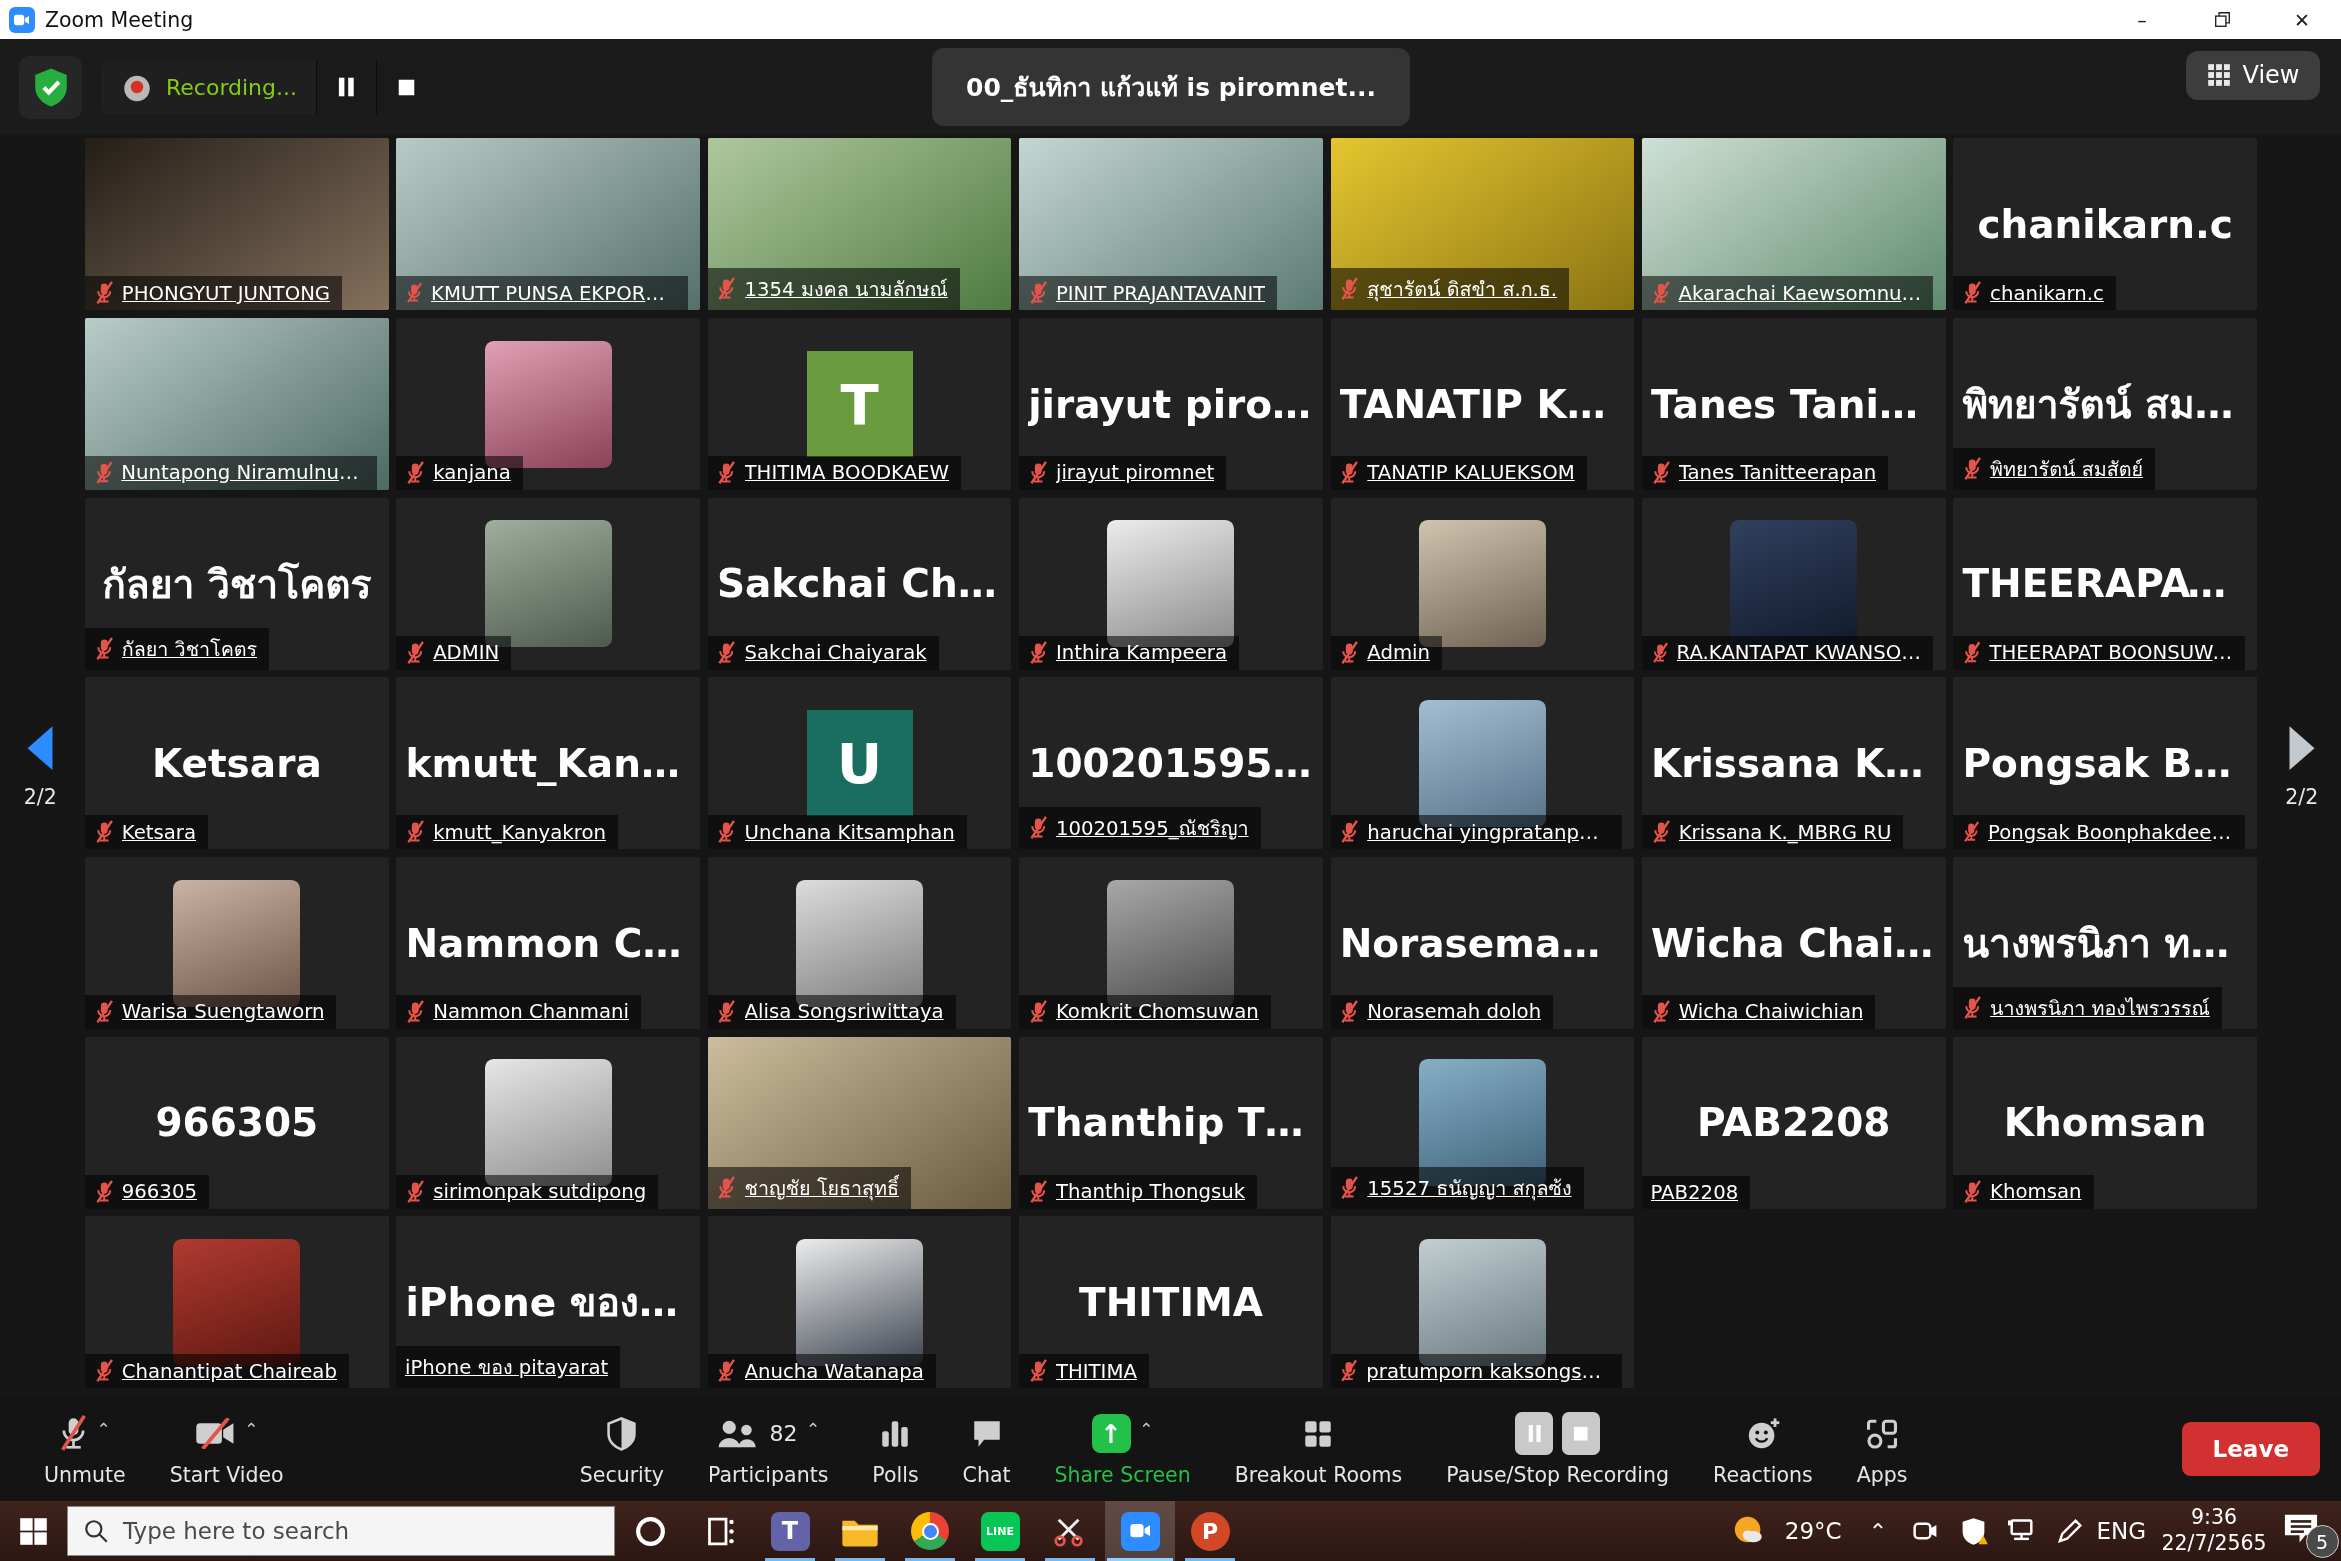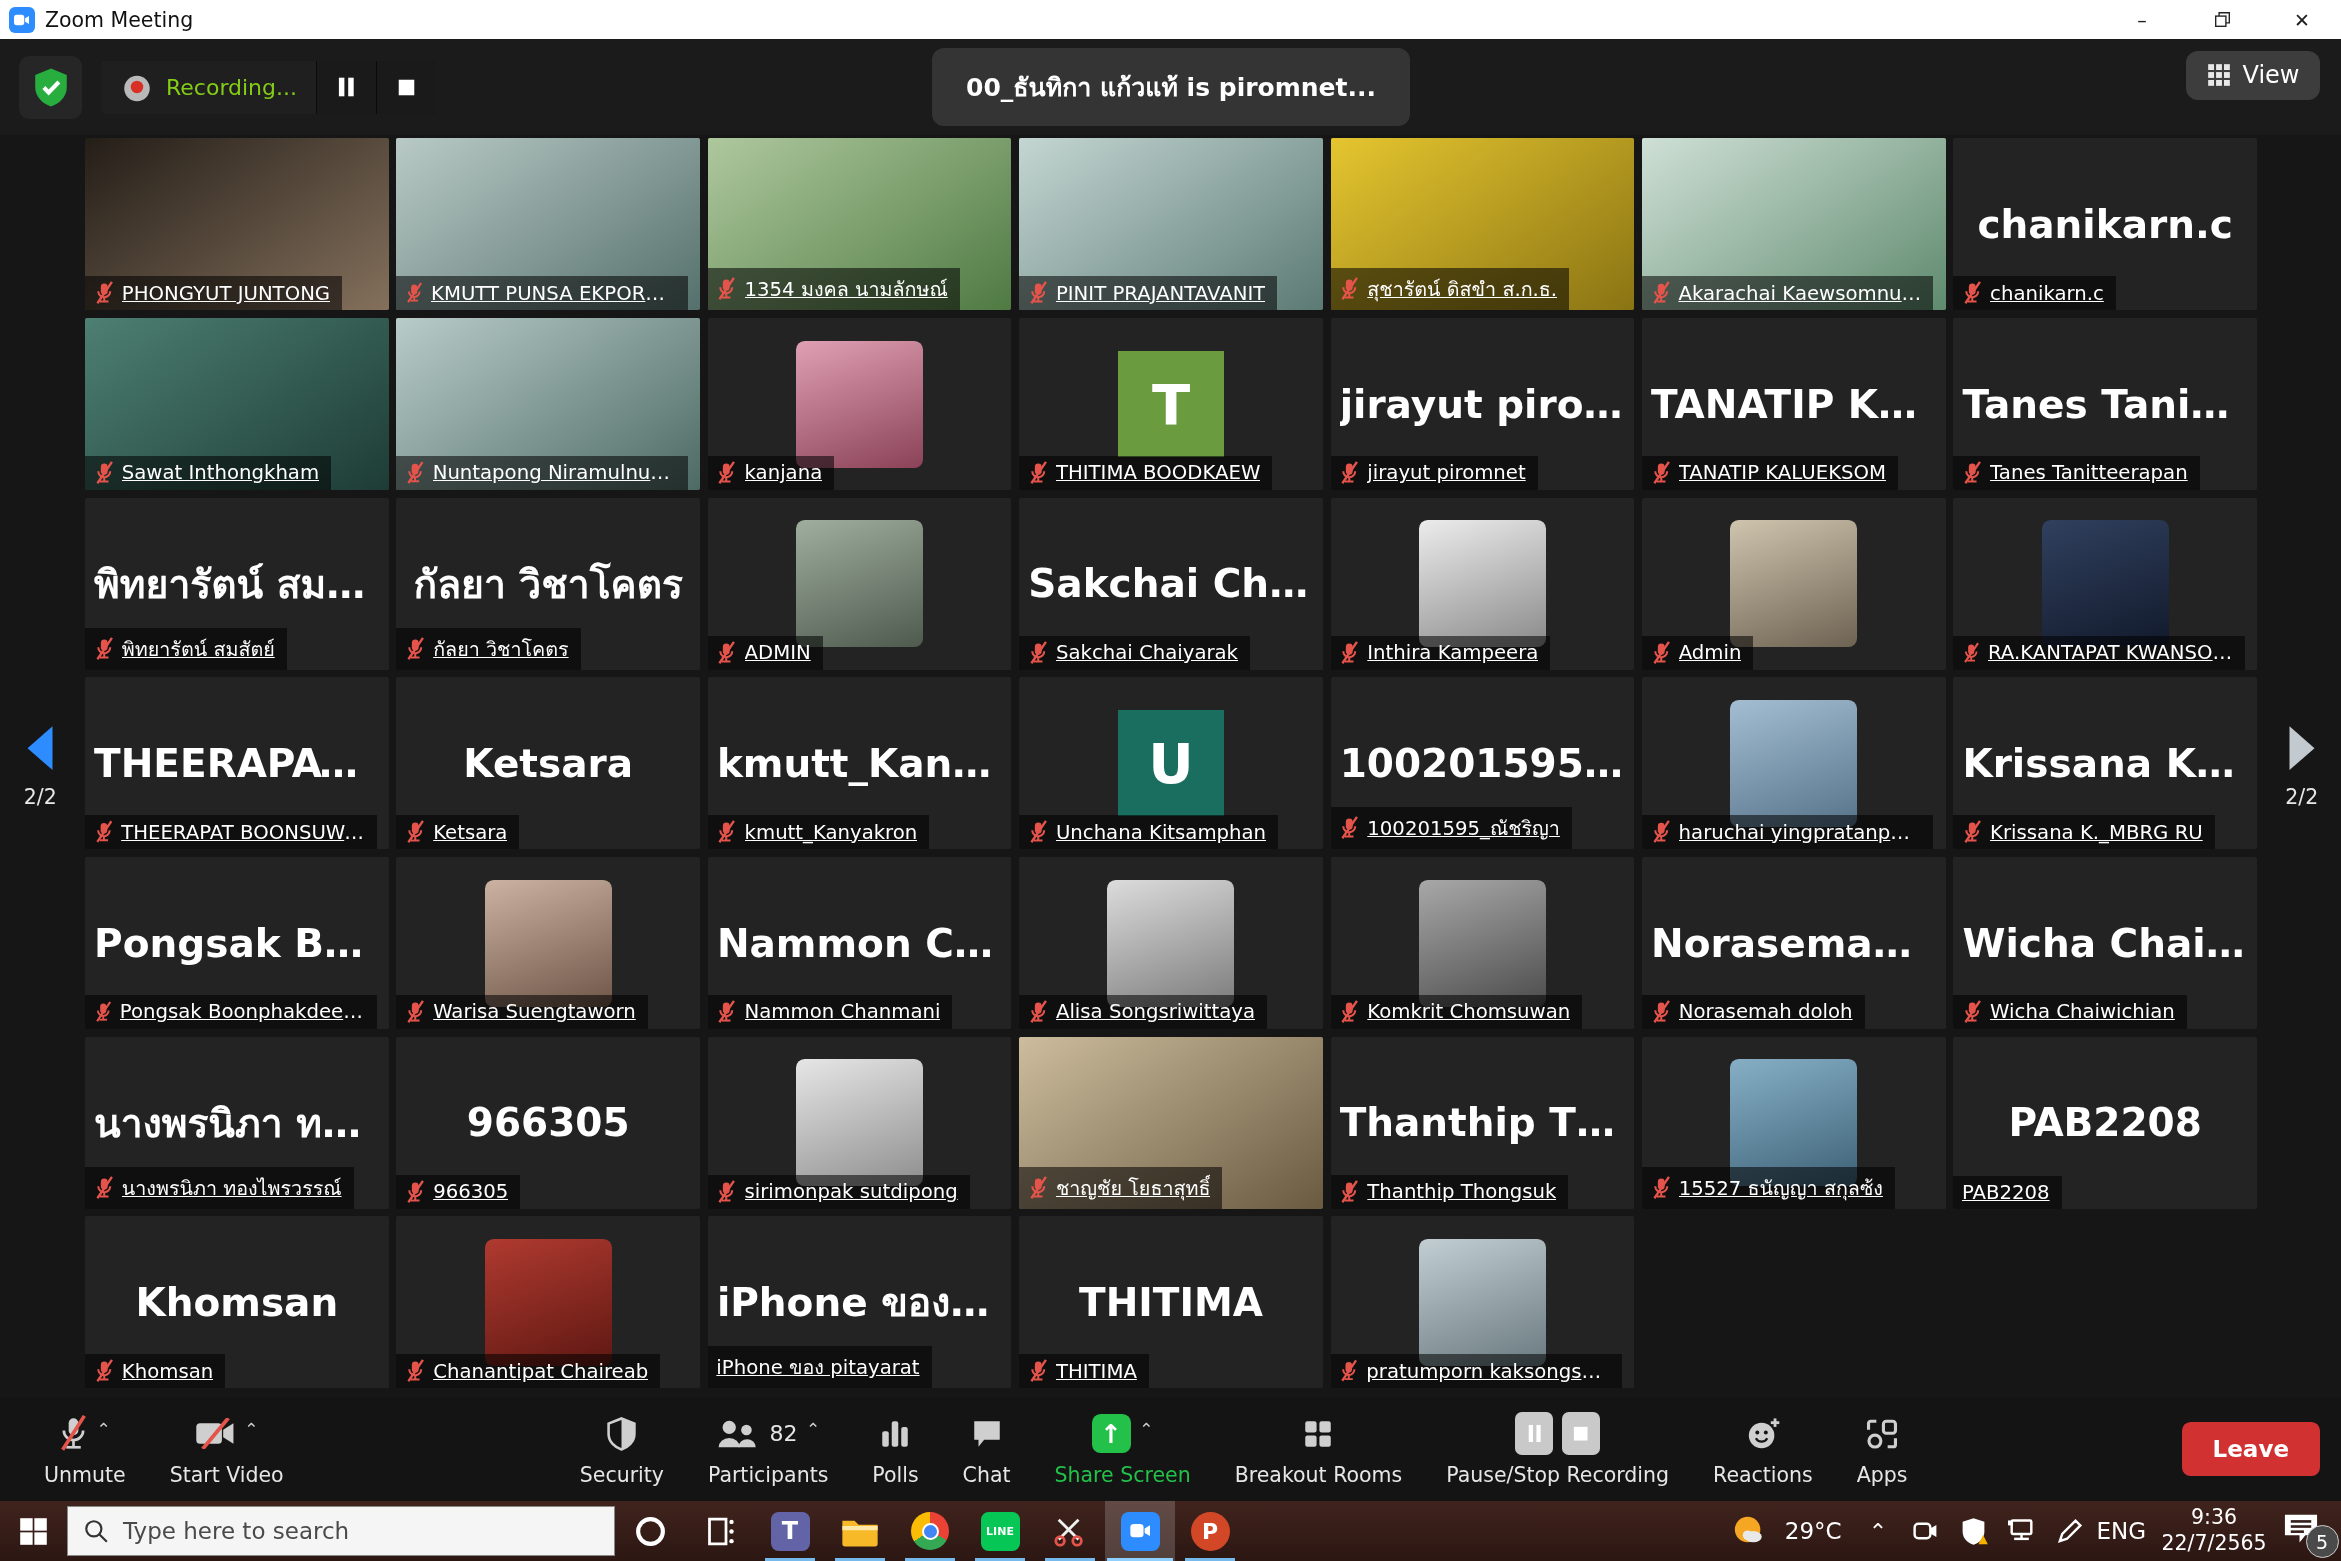--- a/index.html
+++ b/index.html
@@ -236,32 +236,20 @@
   <svg width="20.5" height="24" viewBox="0 0 24 28">
     <rect x="8" y="3" width="8" height="13" rx="4" fill="#e5544b"></rect>
     <path d="M5 12 a7 7 0 0 0 14 0" stroke="#e5544b" stroke-width="2.4" fill="none"></path>
     <line x1="12" y1="19" x2="12" y2="24" stroke="#e5544b" stroke-width="2.4"></line>
     <line x1="7" y1="24" x2="17" y2="24" stroke="#e5544b" stroke-width="2.4"></line>
     <line x1="21" y1="1" x2="4" y2="26" stroke="#e5544b" stroke-width="2.8"></line>
   </svg>
 <span>chanikarn.c</span>
         </div>
       </div>
-      <div class="tile" style="background: linear-gradient(145deg, rgb(77, 127, 114) 0%, rgb(29, 60, 53) 100%);">
-        <div class="name-tag">
-  <svg width="20.5" height="24" viewBox="0 0 24 28">
-    <rect x="8" y="3" width="8" height="13" rx="4" fill="#e5544b"></rect>
-    <path d="M5 12 a7 7 0 0 0 14 0" stroke="#e5544b" stroke-width="2.4" fill="none"></path>
-    <line x1="12" y1="19" x2="12" y2="24" stroke="#e5544b" stroke-width="2.4"></line>
-    <line x1="7" y1="24" x2="17" y2="24" stroke="#e5544b" stroke-width="2.4"></line>
-    <line x1="21" y1="1" x2="4" y2="26" stroke="#e5544b" stroke-width="2.8"></line>
-  </svg>
-<span>Sawat Inthongkham</span>
-        </div>
-      </div>
       <div class="tile" style="background: linear-gradient(145deg, rgb(184, 204, 200) 0%, rgb(78, 106, 100) 100%);">
         <div class="name-tag">
   <svg width="20.5" height="24" viewBox="0 0 24 28">
     <rect x="8" y="3" width="8" height="13" rx="4" fill="#e5544b"></rect>
     <path d="M5 12 a7 7 0 0 0 14 0" stroke="#e5544b" stroke-width="2.4" fill="none"></path>
     <line x1="12" y1="19" x2="12" y2="24" stroke="#e5544b" stroke-width="2.4"></line>
     <line x1="7" y1="24" x2="17" y2="24" stroke="#e5544b" stroke-width="2.4"></line>
     <line x1="21" y1="1" x2="4" y2="26" stroke="#e5544b" stroke-width="2.8"></line>
   </svg>
 <span>Nuntapong Niramulnurak</span>
@@ -711,20 +699,33 @@
     <line x1="7" y1="24" x2="17" y2="24" stroke="#e5544b" stroke-width="2.4"></line>
     <line x1="21" y1="1" x2="4" y2="26" stroke="#e5544b" stroke-width="2.8"></line>
   </svg>
 <span>Chanantipat Chaireab</span>
         </div>
       </div>
       <div class="tile">
         <div class="big-name">iPhone ของ pitayarat</div>
         <div class="name-tag">
           <span>iPhone ของ pitayarat</span>
+        </div>
+      </div>
+      <div class="tile">
+        <div class="avatar" style="background: linear-gradient(160deg, rgb(236, 236, 236) 0%, rgb(60, 68, 80) 100%);"></div>
+        <div class="name-tag">
+  <svg width="20.5" height="24" viewBox="0 0 24 28">
+    <rect x="8" y="3" width="8" height="13" rx="4" fill="#e5544b"></rect>
+    <path d="M5 12 a7 7 0 0 0 14 0" stroke="#e5544b" stroke-width="2.4" fill="none"></path>
+    <line x1="12" y1="19" x2="12" y2="24" stroke="#e5544b" stroke-width="2.4"></line>
+    <line x1="7" y1="24" x2="17" y2="24" stroke="#e5544b" stroke-width="2.4"></line>
+    <line x1="21" y1="1" x2="4" y2="26" stroke="#e5544b" stroke-width="2.8"></line>
+  </svg>
+<span>Anucha Watanapa</span>
         </div>
       </div>
       <div class="tile">
         <div class="big-name">THITIMA</div>
         <div class="name-tag">
   <svg width="20.5" height="24" viewBox="0 0 24 28">
     <rect x="8" y="3" width="8" height="13" rx="4" fill="#e5544b"></rect>
     <path d="M5 12 a7 7 0 0 0 14 0" stroke="#e5544b" stroke-width="2.4" fill="none"></path>
     <line x1="12" y1="19" x2="12" y2="24" stroke="#e5544b" stroke-width="2.4"></line>
     <line x1="7" y1="24" x2="17" y2="24" stroke="#e5544b" stroke-width="2.4"></line>

